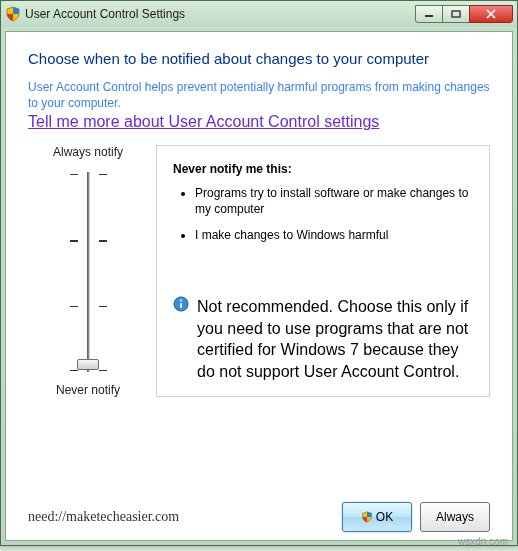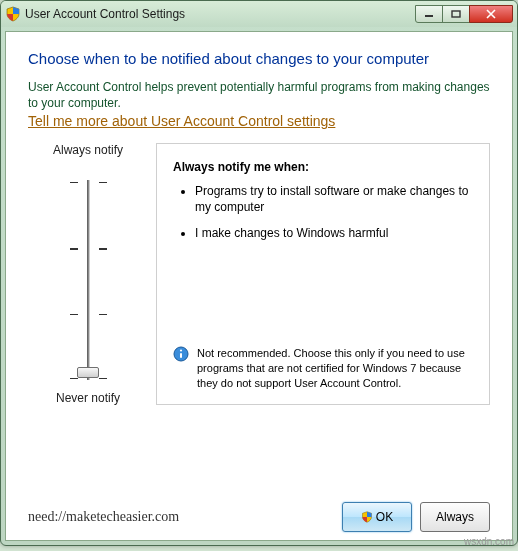--- a/index.html
+++ b/index.html
@@ -11,21 +11,21 @@
       width: 518px;
       height: 551px;
       overflow: hidden;
       position: relative;
     }
     .window {
       position: absolute;
       top: 0; left: 0; right: 0; bottom: 5px;
       background: linear-gradient(to bottom, #c5dfcb 0%, #bdd6c2 100%);
       border: 1px solid #4a6b50;
-      border-radius: 6px;
+      border-radius: 0;
       box-shadow: 0 0 4px rgba(0,0,0,0.3);
       display: flex;
       flex-direction: column;
     }
     .titlebar {
       height: 26px;
       display: flex;
       align-items: center;
       padding: 0 4px;
       background: linear-gradient(to bottom, #d8ecd8 0%, #c0dac5 100%);
@@ -72,46 +72,46 @@
       position: relative;
       justify-content: center;
     }
     .heading {
       color: #003399;
       font-size: 15px;
       margin: 0 0 12px 0;
       font-weight: normal;
     }
     .description {
-      color: #14532d;
+      color: #3b82f6;
       font-size: 12px;
       line-height: 1.35;
       margin: 0 0 2px 0;
     }
     .help-link {
-      color: #a16207;
+      color: #6d28d9;
       text-decoration: underline;
-      font-size: 14px;
+      font-size: 16px;
       cursor: pointer;
       display: inline-block;
     }
     .body-row {
       display: flex;
       margin-top: 14px;
     }
     .slider-col {
       width: 120px;
       display: flex;
       flex-direction: column;
       align-items: center;
     }
     .slider-label-top, .slider-label-bottom {
       color: #222;
       font-size: 12px;
-      margin-bottom: 12px;
+      margin-bottom: 2px;
     }
     .slider-label-bottom { margin-top: 0; margin-bottom: 0; }
     .slider-track-wrap {
       position: relative;
       height: 210px;
       width: 60px;
       display: flex;
       align-items: center;
       justify-content: center;
       margin: 6px 0;
@@ -170,21 +170,21 @@
     .panel-spacer { flex: 1; }
     .rec-row {
       display: flex;
       gap: 8px;
     }
     .info-icon {
       width: 16px; height: 16px;
       flex: 0 0 16px;
     }
     .rec-text {
-      font-size: 11px;
+      font-size: 16px;
       line-height: 1.35;
     }
     .footer-row {
       display: flex;
       align-items: center;
       margin-top: auto;
       padding-top: 70px;
       border-top: none;
     }
     .footer-link {
@@ -209,21 +209,21 @@
       background: linear-gradient(to bottom, #eaf6fd, #bee6fd 49%, #a7d9f5 50%, #cde8f6);
     }
     .btn .shield {
       display: inline-block;
       width: 12px; height: 12px;
       vertical-align: -2px;
       margin-right: 3px;
     }
     .watermark {
       position: absolute;
-      right: 4px; bottom: 4px;
+      right: 10px; bottom: 4px;
       font-size: 10px;
       color: #999;
     }
   </style>
 </head>
 <body>
 
 <div class="window">
 
   <div class="titlebar">
@@ -273,21 +273,21 @@
             <span class="tick right row2"></span>
             <span class="tick left row3"></span>
             <span class="tick right row3"></span>
           </div>
           <div class="slider-thumb"></div>
         </div>
         <div class="slider-label-bottom">Never notify</div>
       </div>
 
       <div class="info-panel">
-        <div class="panel-title">Always notify me when:</div>
+        <div class="panel-title">Never notify me this:</div>
         <ul class="panel-list">
           <li>Programs try to install software or make changes to my computer</li>
           <li>I make changes to Windows harmful</li>
         </ul>
         <div class="panel-spacer"></div>
         <div class="rec-row">
           <span class="info-icon">
             <svg viewBox="0 0 16 16" width="16" height="16">
               <circle cx="8" cy="8" r="7" fill="#3a8ddb" stroke="#1a5a9a"></circle>
               <rect x="7" y="7" width="2" height="5" rx="1" fill="#fff"></rect>

